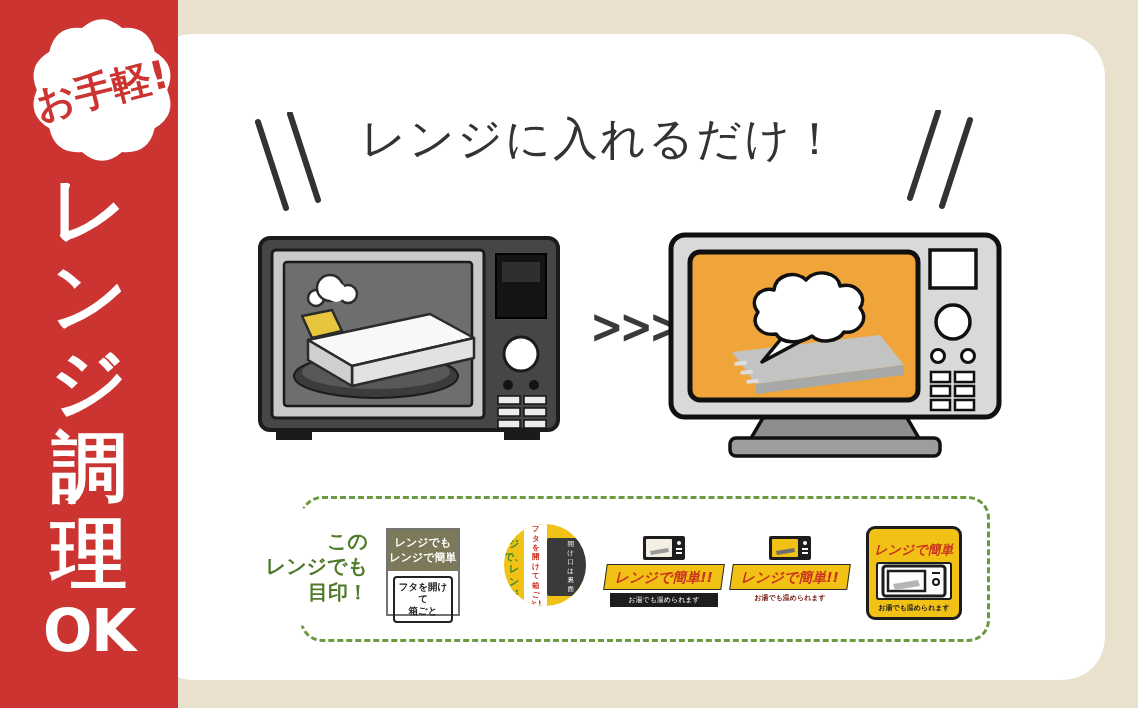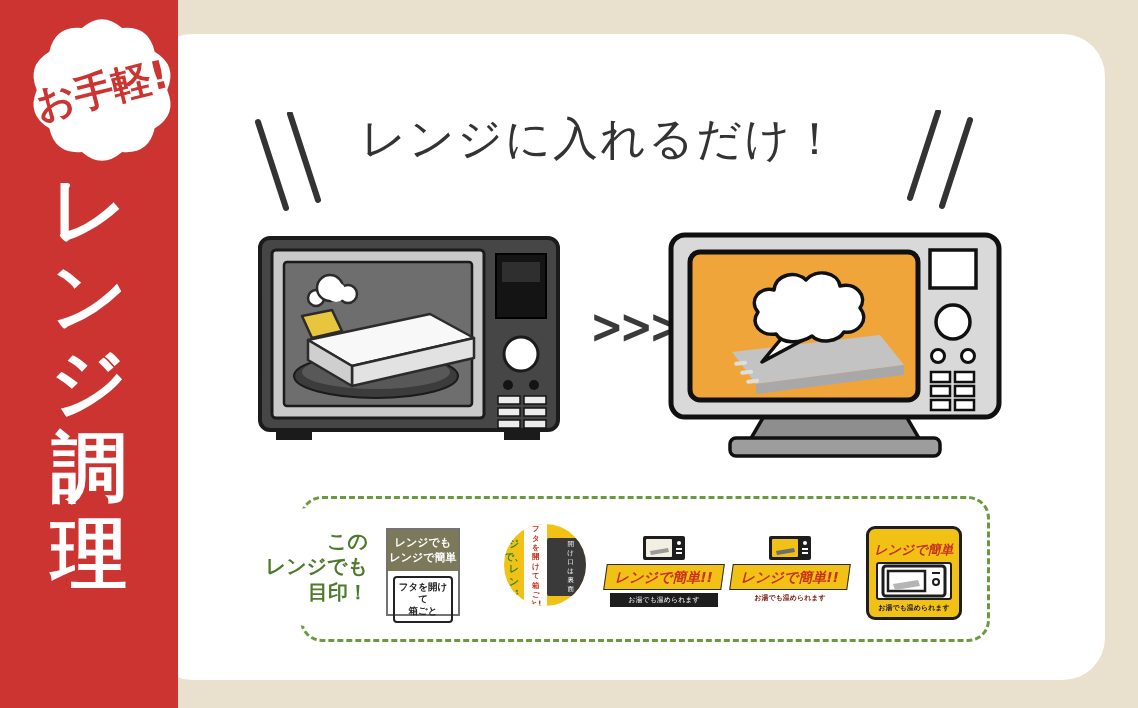--- a/index.html
+++ b/index.html
@@ -280,16 +280,17 @@
         <path d="M72,0 Q83.7,27.2 58.2,42.3 Q51.7,71.2 22.2,68.5 Q0,88 -22.2,68.5 Q-51.7,71.2 -58.2,42.3 Q-83.7,27.2 -72,0 Q-83.7,-27.2 -58.2,-42.3 Q-51.7,-71.2 -22.2,-68.5 Q0,-88 22.2,-68.5 Q51.7,-71.2 58.2,-42.3 Q83.7,-27.2 72,0 Z" fill="#ffffff"></path>
       </svg>
       <span class="splash-label">お手軽!</span>
     </div>
     <div class="vtitle">
       <div class="ch">レ</div>
       <div class="ch">ン</div>
       <div class="ch">ジ</div>
       <div class="ch">調</div>
       <div class="ch">理</div>
+      <div class="ch ch-ok">OK</div>
     </div>
   </div>
 
 </div>
 
 </body></html>

